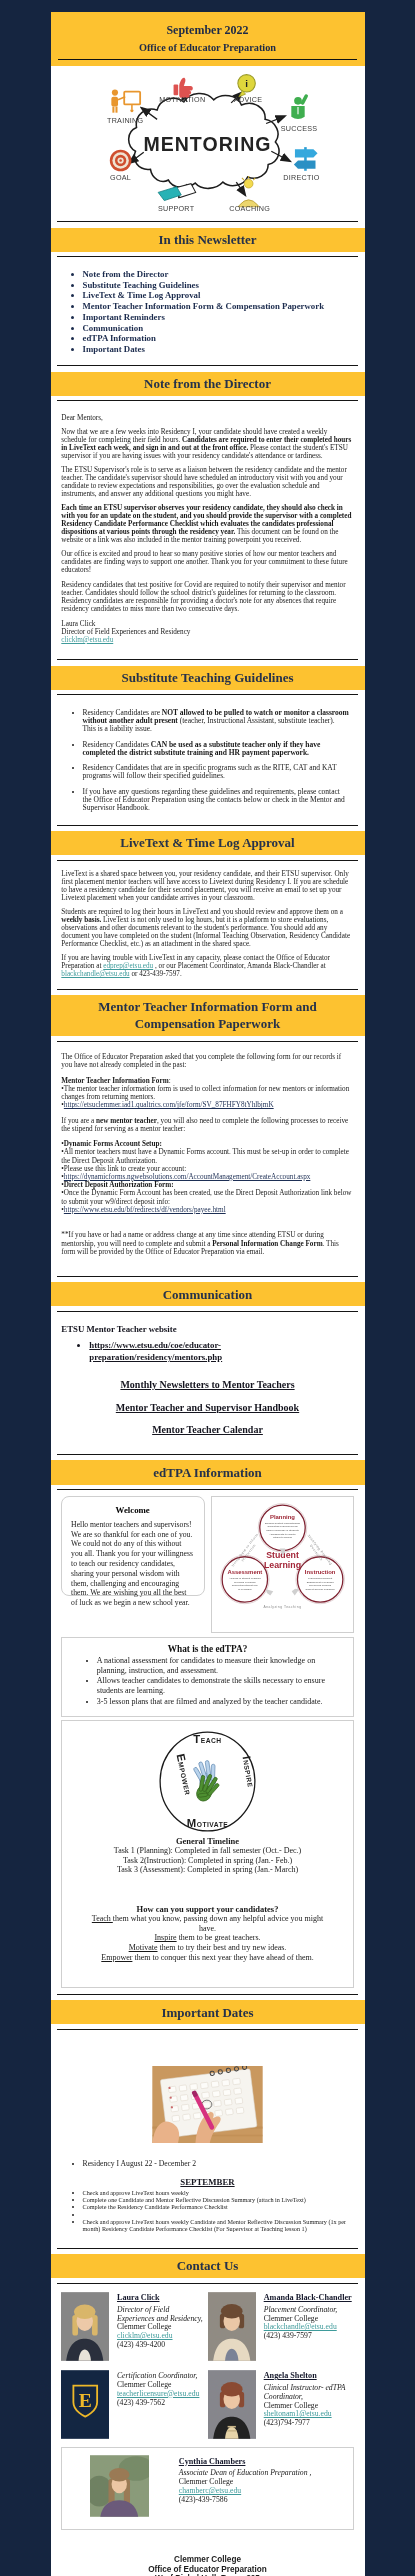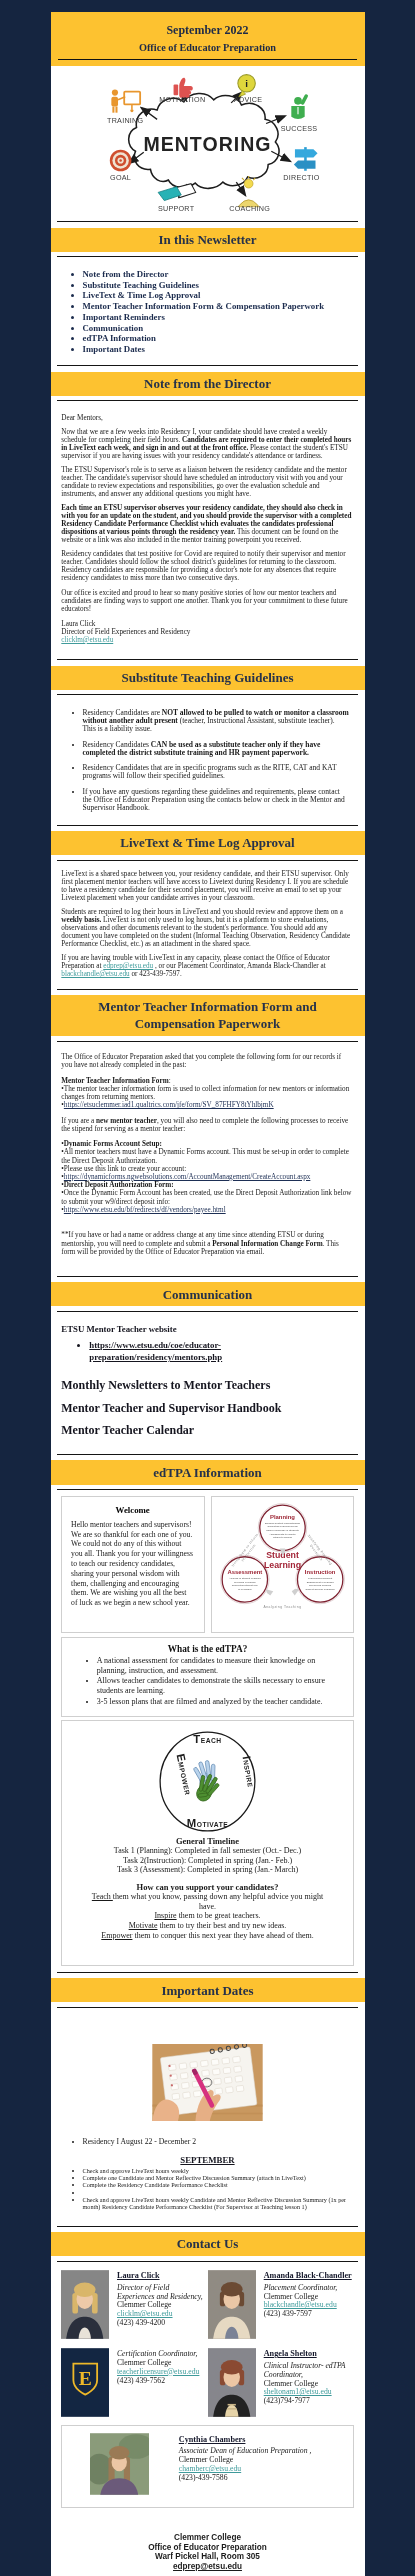--- a/index.html
+++ b/index.html
@@ -26,35 +26,35 @@
   ul.toc{margin:11.3px 0 10.3px 0;padding-left:32px;color:#1c2c4e;font-weight:700;font-size:8.8px;line-height:10.8px;list-style:disc outside;}
   ul.guides{margin:13.4px 0 12.4px 0;padding-left:32px;font-size:7.5px;line-height:8.2px;color:#191919;list-style:disc outside;}
   ul.guides li{margin-bottom:7.2px;padding-right:15.5px;}
   .mform{margin-top:11.3px;}
   .mform .line{margin:0 10.8px;font-size:7.2px;line-height:8.2px;color:#191919;}
   .mform .gap{margin-top:7.2px;}
   .mform .gap2{margin-top:17.5px;}
   .comm{margin:12.4px 10.8px 18.5px 10.8px;color:#15151f;}
   .comm .site-label{font-weight:700;font-size:8.8px;line-height:10.3px;}
   ul.comm-ul{margin:4.1px 0 0 0;padding-left:28px;list-style:disc outside;font-size:8.8px;line-height:12.4px;font-weight:700;}
-  .big-link{display:block;margin-top:12.4px;font-size:12px;line-height:10.3px;font-weight:700;color:#15151f;cursor:pointer;}
+  .big-link{display:block;margin-top:12.4px;font-size:10px;line-height:10.3px;font-weight:700;color:#15151f;text-decoration:underline;cursor:pointer;text-align:center;}
   .boxrow{display:flex;gap:6.2px;margin:6.2px 10.3px 0 10.3px;}
   .wbox{border:0.5px solid #cfcfcf;background:#fff;}
-  .welcome-box{width:146px;height:137px;box-sizing:border-box;padding:7.2px 9.3px;}
+  .welcome-box{width:146px;height:100px;box-sizing:border-box;padding:7.2px 9.3px;border-radius:8px;}
   .welcome-box h4{margin:0 0 5.2px 0;text-align:center;font-size:8.8px;}
   .welcome-box p{margin:0;font-size:7.7px;line-height:9.8px;color:#191919;}
   .diagram-box{width:146px;height:137px;box-sizing:border-box;display:flex;align-items:flex-start;justify-content:center;padding-top:3.1px;}
   .what-box{margin:3.1px 10.3px 0 10.3px;padding:5.2px 14.4px 8.2px 14.4px;}
   .what-box h4{margin:1px 0 2.1px 0;text-align:center;font-size:9.3px;color:#111;}
   ul.what-ul{margin:2.1px 0 0 0;padding-left:20.6px;font-size:8px;line-height:9.8px;color:#191919;list-style:disc outside;}
   ul.what-ul li{margin-bottom:1px;}
   .hands-box{margin:3.1px 10.3px 0 10.3px;padding:9.3px 5.2px 24px 5.2px;text-align:center;color:#191919;}
   .timeline-title{font-weight:700;font-size:8.5px;margin-top:1px;}
   .timeline-line{font-size:8px;line-height:9.5px;}
-  .support-title{font-weight:700;font-size:8.5px;margin-top:7px;}
+  .support-title{font-weight:700;font-size:8.5px;margin-top:29px;}
   .support-line{font-size:8px;line-height:9.8px;margin:0 20.6px;}
   .cal-wrap{text-align:center;margin-top:36px;}
   ul.res{margin:14.4px 0 0 0;padding-left:32px;font-size:7.7px;line-height:9.3px;color:#191919;list-style:disc outside;}
   .month-h{margin-top:8.2px;text-align:center;font-size:8.8px;font-weight:700;text-decoration:underline;color:#15151f;}
   ul.sep{margin:2.1px 0 15.5px 0;padding-left:32px;font-size:6.2px;line-height:7.2px;color:#222;list-style:disc outside;}
   ul.sep li{min-height:7.2px;padding-right:9.3px;}
   .cgrid{display:grid;grid-template-columns:1fr 1fr;row-gap:7.2px;margin:8.2px 10.3px 0 10.3px;}
   .ccard{display:flex;gap:8.2px;}
   .cphoto{flex:0 0 48px;}
   .cinfo{font-size:7.7px;line-height:8.8px;color:#191919;padding-top:2.1px;}
@@ -182,22 +182,22 @@
       </ul>
 
       <div class="rule"></div>
       <div class="banner">Note from the Director</div>
       <div class="rule"></div>
 
       <p class="body-p first">Dear Mentors,</p>
       <p class="body-p"><span>Now that we are a few weeks into Residency I, your candidate should have created a weekly schedule for completing their field hours. </span><span class="b">Candidates are required to enter their completed hours in LiveText each week, and sign in and out at the front office.</span><span> Please contact the student's ETSU supervisor if you are having issues with your residency candidate's attendance or tardiness.</span></p>
       <p class="body-p"><span>The ETSU Supervisor's role is to serve as a liaison between the residency candidate and the mentor teacher. The candidate's supervisor should have scheduled an introductory visit with you and your candidate to review expectations and responsibilities, go over the evaluation schedule and instruments, and answer any additional questions you might have.</span></p>
       <p class="body-p"><span class="b">Each time an ETSU supervisor observes your residency candidate, they should also check in with you for an update on the student, and you should provide the supervisor with a completed Residency Candidate Performance Checklist which evaluates the candidates professional dispositions at various points through the residency year.</span><span> This document can be found on the website or a link was also included in the mentor training powerpoint you received.</span></p>
+      <p class="body-p"><span>Our office is excited and proud to hear so many positive stories of how our mentor teachers and candidates are finding ways to support one another. Thank you for your commitment to these future educators!</span></p>
       <p class="body-p"><span>Residency candidates that test positive for Covid are required to notify their supervisor and mentor teacher. Candidates should follow the school district's guidelines for returning to the classroom. Residency candidates are responsible for providing a doctor's note for any absences that require residency candidates to miss more than two consecutive days.</span></p>
-      <p class="body-p"><span>Our office is excited and proud to hear so many positive stories of how our mentor teachers and candidates are finding ways to support one another. Thank you for your commitment to these future educators!</span></p>
       <div class="sig">
         <div>Laura Click</div>
         <div>Director of Field Experiences and Residency</div>
         <div><span class="link-teal">clicklm@etsu.edu</span></div>
       </div>
 
       <div class="rule" style="margin-top:15.5px"></div>
       <div class="banner">Substitute Teaching Guidelines</div>
       <div class="rule"></div>
 

